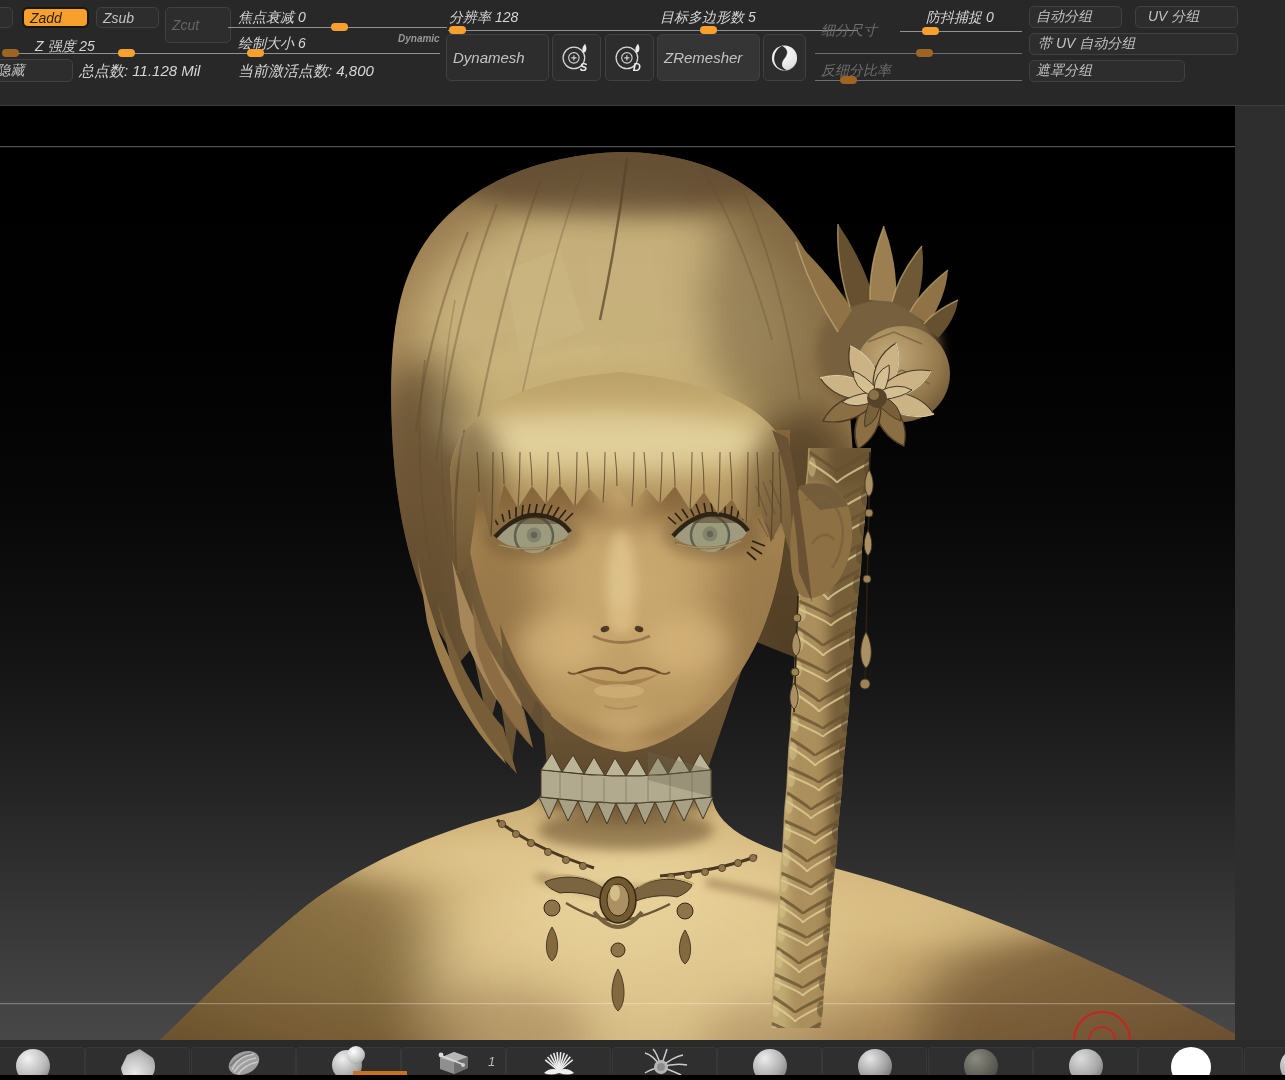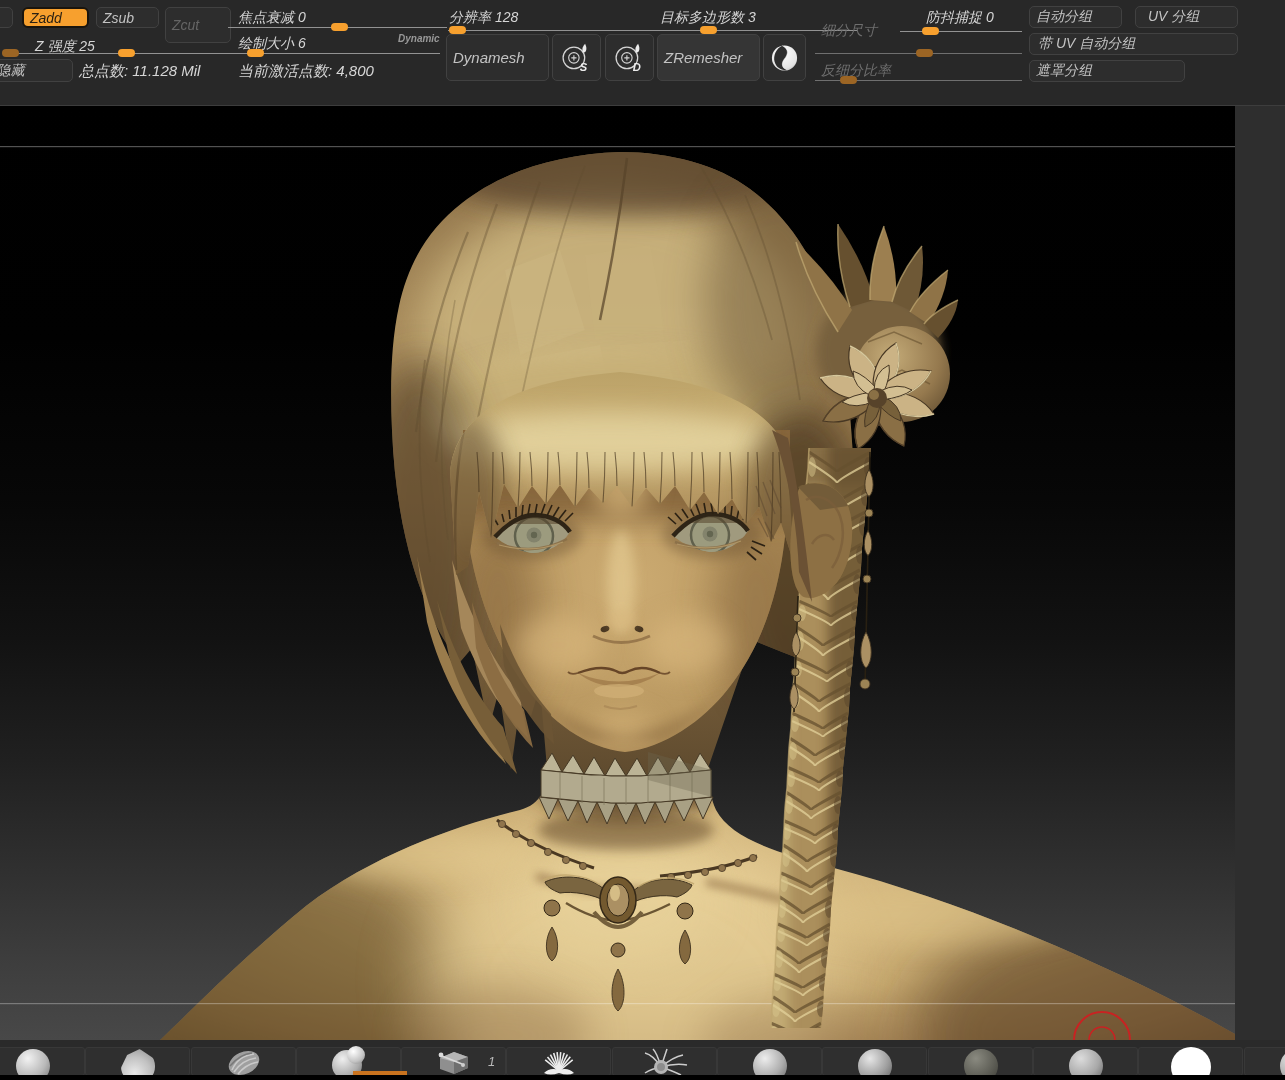--- a/index.html
+++ b/index.html
@@ -39,21 +39,21 @@
 <div class="lbl" style="left:398px;top:33px;font-size:10px;font-weight:bold;color:#989898;">Dynamic</div>
 
 <div class="btn" style="left:-30px;top:59px;width:103px;height:23px;">&nbsp;&nbsp;&nbsp;&nbsp;&nbsp;隐藏</div>
 <div class="lbl" style="left:79px;top:62px;font-size:15px;">总点数: 11.128 Mil</div>
 <div class="lbl" style="left:238px;top:62px;font-size:15px;">当前激活点数: 4,800</div>
 
 <div class="lbl" style="left:449px;top:9px;">分辨率 128</div>
 <div class="track" style="left:448px;top:30px;width:210px;"></div>
 <div class="handle" style="left:449px;top:26px;"></div>
 
-<div class="lbl" style="left:660px;top:9px;">目标多边形数 3</div>
+<div class="lbl" style="left:660px;top:9px;">目标多边形数 5</div>
 <div class="track" style="left:658px;top:30px;width:199px;"></div>
 <div class="handle" style="left:700px;top:26px;"></div>
 
 <div class="lbl" style="left:926px;top:9px;">防抖捕捉 0</div>
 <div class="track" style="left:900px;top:31px;width:122px;"></div>
 <div class="handle" style="left:922px;top:27px;"></div>
 
 <div class="btn" style="left:446px;top:34px;width:103px;height:47px;font-size:15px;">Dynamesh</div>
 <div class="btn" style="left:552px;top:34px;width:49px;height:47px;" id="icoS">
       <svg width="47" height="45" viewBox="0 0 47 45">

